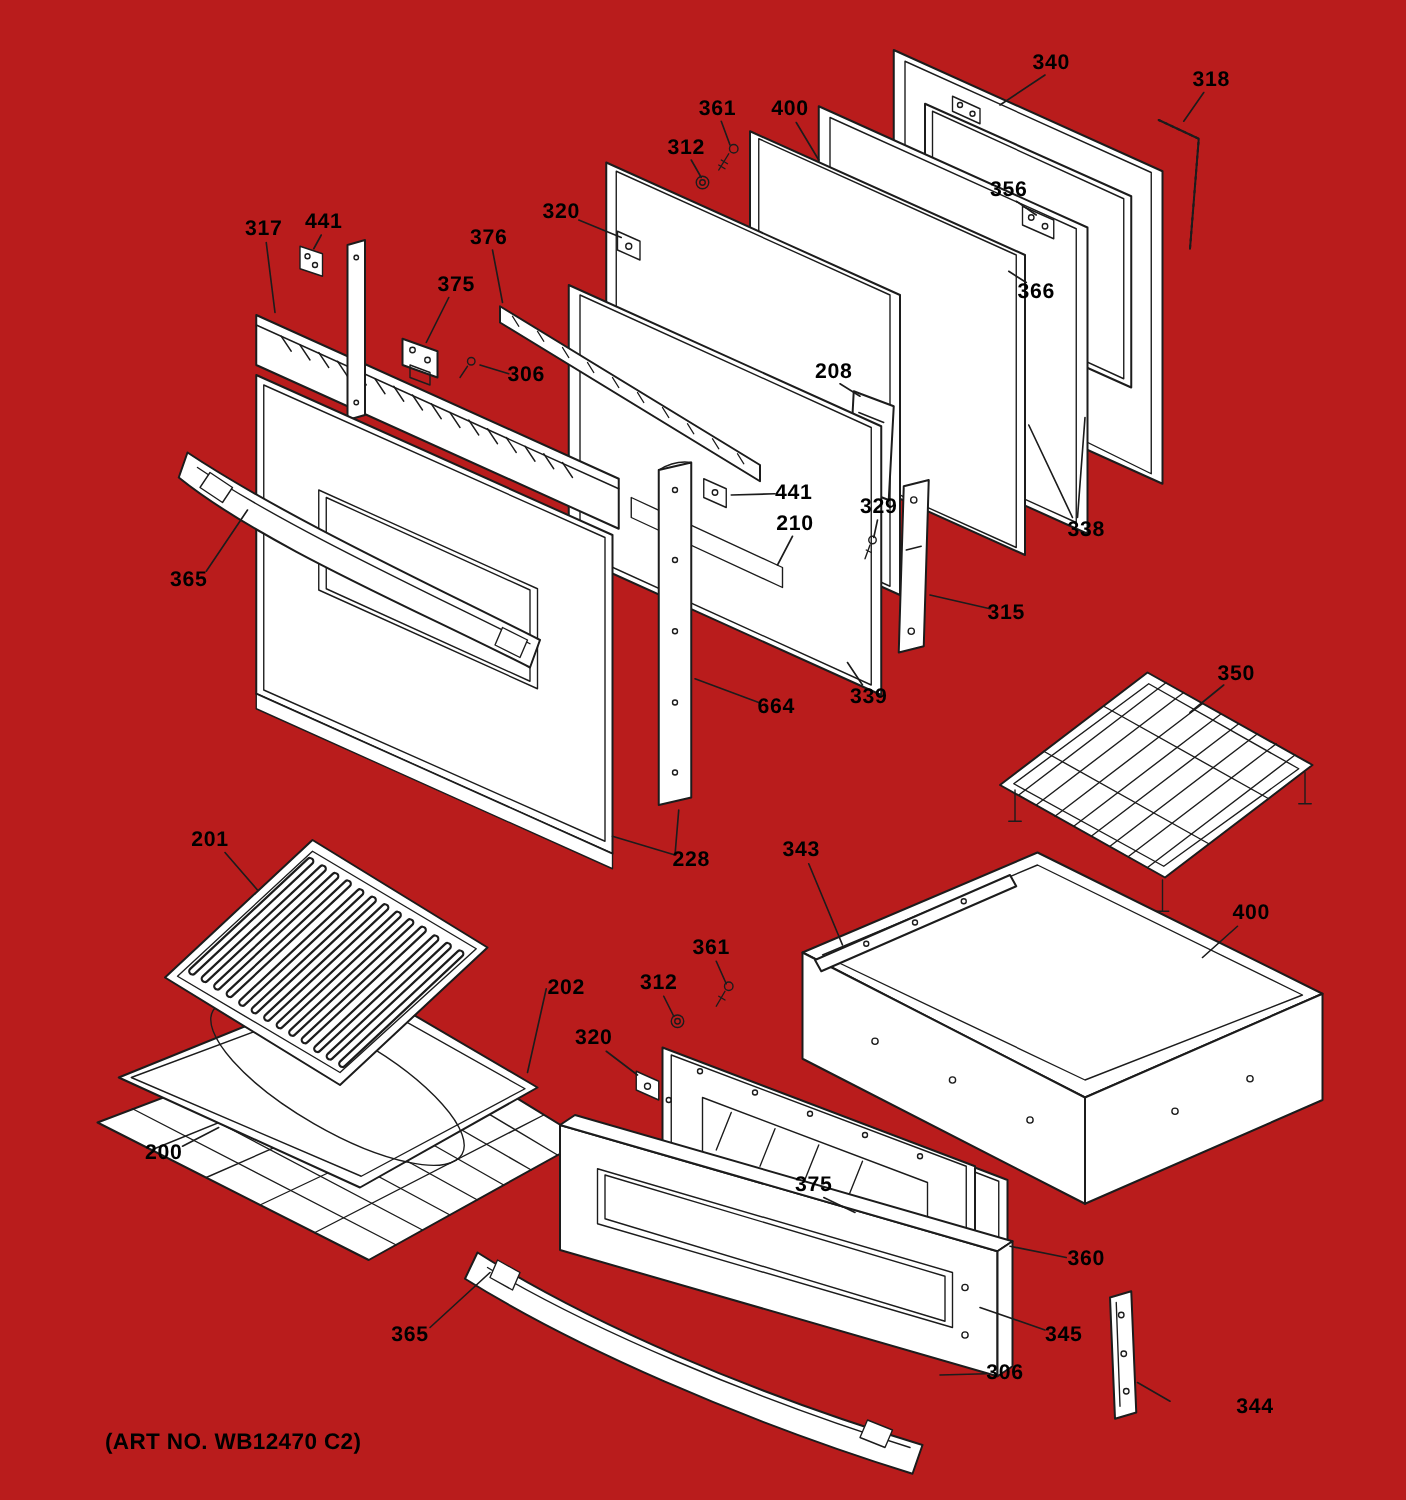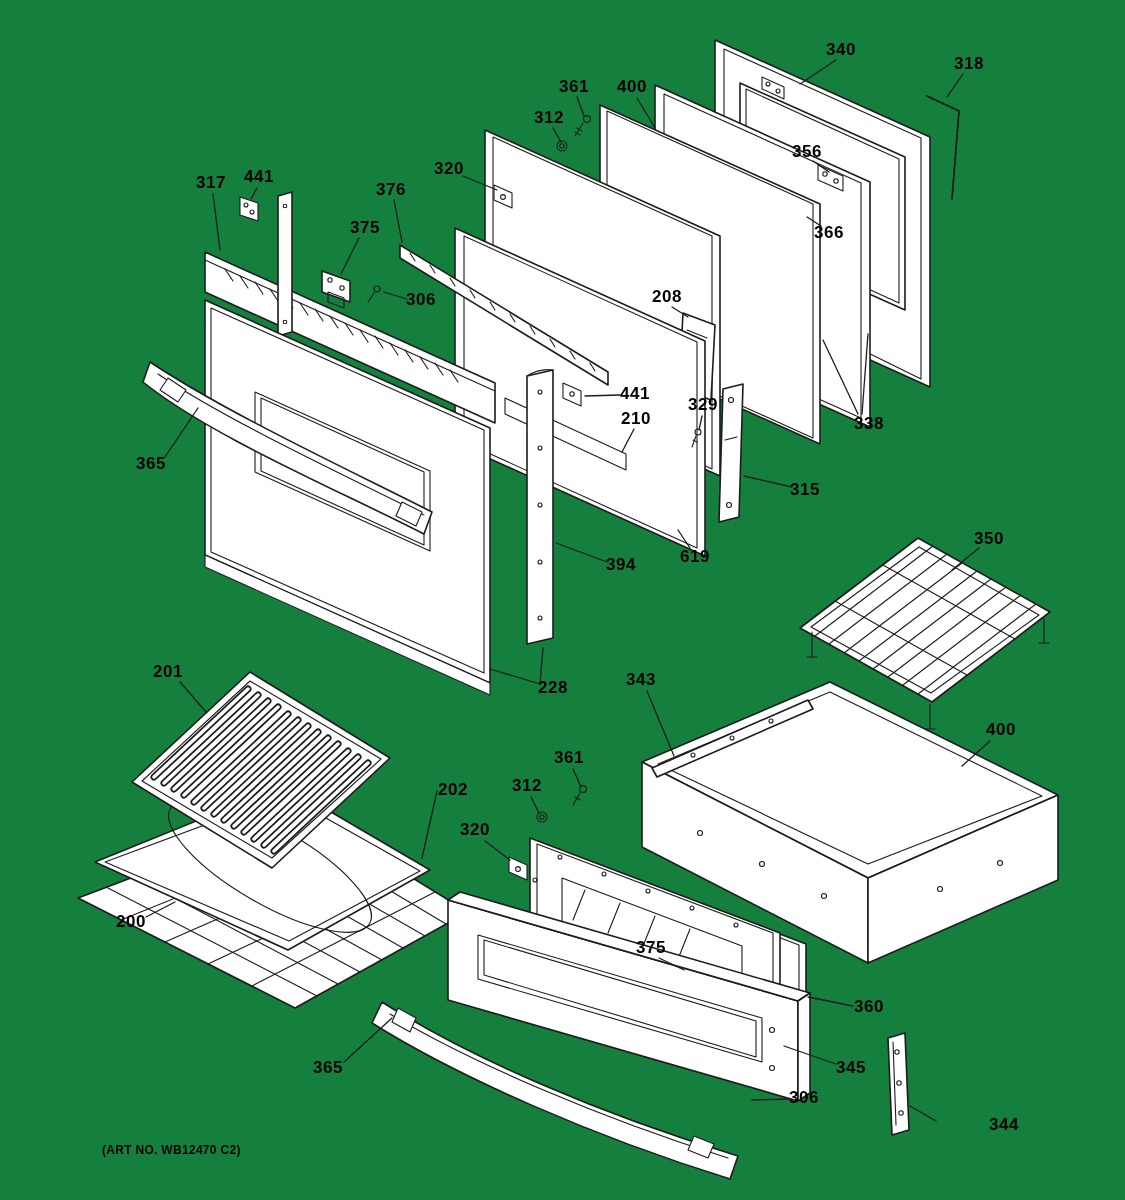--- a/index.html
+++ b/index.html
@@ -1,33 +1,33 @@
 <!DOCTYPE html>
 <html><head>
 <meta charset="utf-8">
 <style>
   html,body { margin:0; padding:0; background:#fff; }
   .canvas {
-    position:relative; width:1125px; height:1200px; background:#15803d;
+    position:relative; width:1125px; height:1200px; background:#b91c1c;
     font-family:"Liberation Sans", sans-serif; overflow:hidden;
   }
   svg { position:absolute; left:0; top:0; }
   svg * { stroke:#1c1c1c; stroke-width:1.6; fill:none; stroke-linejoin:round; stroke-linecap:round; }
   svg .f { fill:#ffffff; }
   svg .t { stroke-width:1.1; }
   svg .lead { stroke-width:1.3; }
   svg .rib { stroke-width:7; }
   svg .ribw { stroke:#ffffff; stroke-width:3.5; }
   .callout {
     position:absolute; transform:translate(-50%,-50%);
     font-size:17px; font-weight:700; color:#000; letter-spacing:.5px; white-space:nowrap;
   }
   .artno {
-    position:absolute; left:102px; top:1143px;
-    font-size:12px; font-weight:700; color:#000; letter-spacing:.3px;
+    position:absolute; left:84px; top:1143px;
+    font-size:18px; font-weight:700; color:#000; letter-spacing:.3px;
   }
 </style>
 </head>
 <body>
 
 <div class="canvas">
 
 <svg width="1125" height="1200" viewBox="0 0 1125 1200">
 
   <g>
@@ -293,22 +293,22 @@
   <div class="callout" style="left:365px;top:228px">375</div>
   <div class="callout" style="left:829px;top:233px">366</div>
   <div class="callout" style="left:421px;top:300px">306</div>
   <div class="callout" style="left:667px;top:297px">208</div>
   <div class="callout" style="left:635px;top:394px">441</div>
   <div class="callout" style="left:636px;top:419px">210</div>
   <div class="callout" style="left:703px;top:405px">329</div>
   <div class="callout" style="left:869px;top:424px">338</div>
   <div class="callout" style="left:151px;top:464px">365</div>
   <div class="callout" style="left:805px;top:490px">315</div>
-  <div class="callout" style="left:621px;top:565px">394</div>
-  <div class="callout" style="left:695px;top:557px">619</div>
+  <div class="callout" style="left:621px;top:565px">664</div>
+  <div class="callout" style="left:695px;top:557px">339</div>
   <div class="callout" style="left:989px;top:539px">350</div>
   <div class="callout" style="left:553px;top:688px">228</div>
   <div class="callout" style="left:641px;top:680px">343</div>
   <div class="callout" style="left:168px;top:672px">201</div>
   <div class="callout" style="left:1001px;top:730px">400</div>
   <div class="callout" style="left:453px;top:790px">202</div>
   <div class="callout" style="left:569px;top:758px">361</div>
   <div class="callout" style="left:527px;top:786px">312</div>
   <div class="callout" style="left:475px;top:830px">320</div>
   <div class="callout" style="left:131px;top:922px">200</div>

